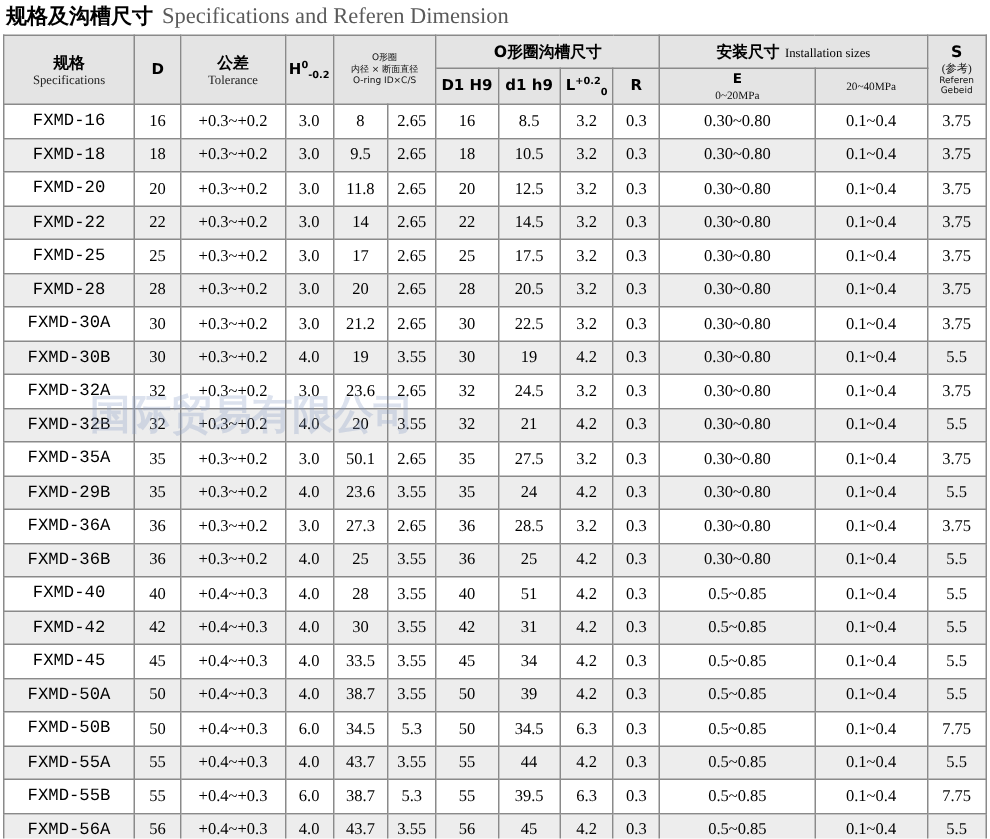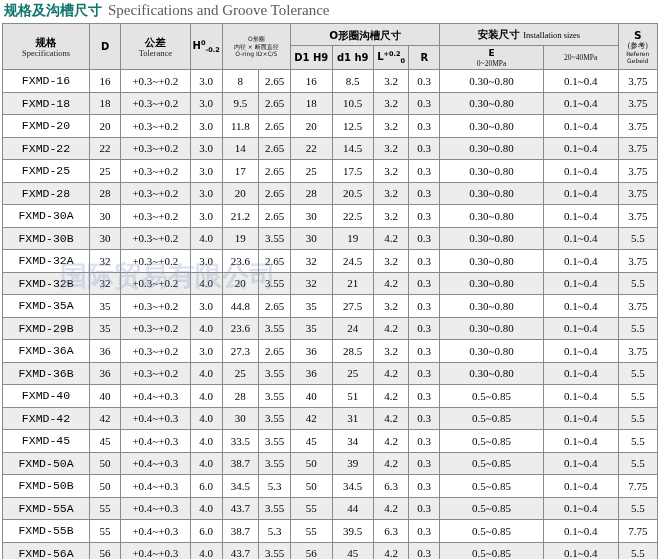--- a/index.html
+++ b/index.html
@@ -25,21 +25,21 @@
   .title-bar {
     display: flex;
     align-items: baseline;
     padding: 2px 2px 1px 2px;
     height: 20px;
   }
   .title-cn {
     font-family: "DejaVu Sans", sans-serif;
     font-size: 14px;
     font-weight: bold;
-    color: #0f766e;
+    color: #000000;
     white-space: nowrap;
   }
   .title-en {
     font-family: "Liberation Serif", serif;
     font-size: 15px;
     color: #5a5a5a;
     margin-left: 6px;
     white-space: nowrap;
   }
   .unit-line {
@@ -168,21 +168,21 @@
     white-space: nowrap;
   }
 </style>
 </head>
 <body>
 
 <div class="page">
 
   <div class="title-bar">
     <span class="title-cn">规格及沟槽尺寸</span>
-    <span class="title-en">Specifications and Groove Tolerance</span>
+    <span class="title-en">Specifications and Referen Dimension</span>
   </div>
 
 
   <table class="spec">
     <colgroup>
       <col style="width:84px">
       <col style="width:30px">
       <col style="width:67px">
       <col style="width:31px">
       <col style="width:35px">
@@ -391,21 +391,21 @@
           <td>0.3</td>
           <td>0.30~0.80</td>
           <td>0.1~0.4</td>
           <td>5.5</td>
         </tr>
         <tr>
           <td class="specname">FXMD-35A</td>
           <td>35</td>
           <td>+0.3~+0.2</td>
           <td>3.0</td>
-          <td>44.8</td>
+          <td>50.1</td>
           <td>2.65</td>
           <td>35</td>
           <td>27.5</td>
           <td>3.2</td>
           <td>0.3</td>
           <td>0.30~0.80</td>
           <td>0.1~0.4</td>
           <td>3.75</td>
         </tr>
         <tr class="alt">

